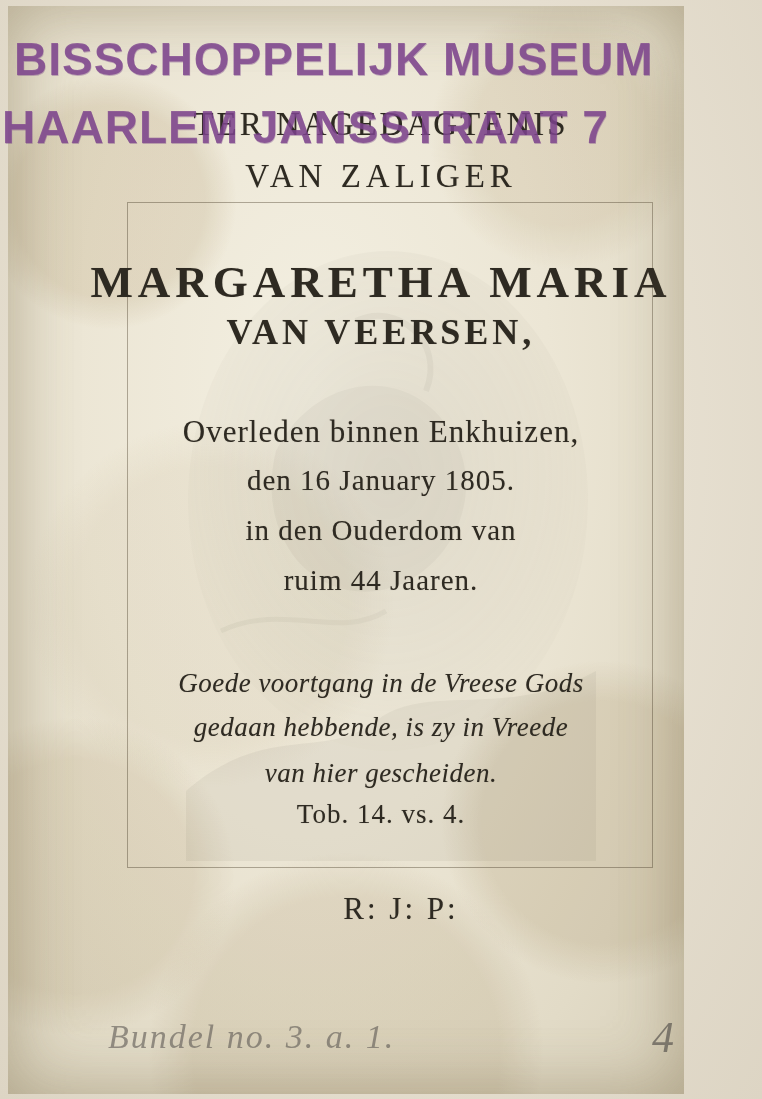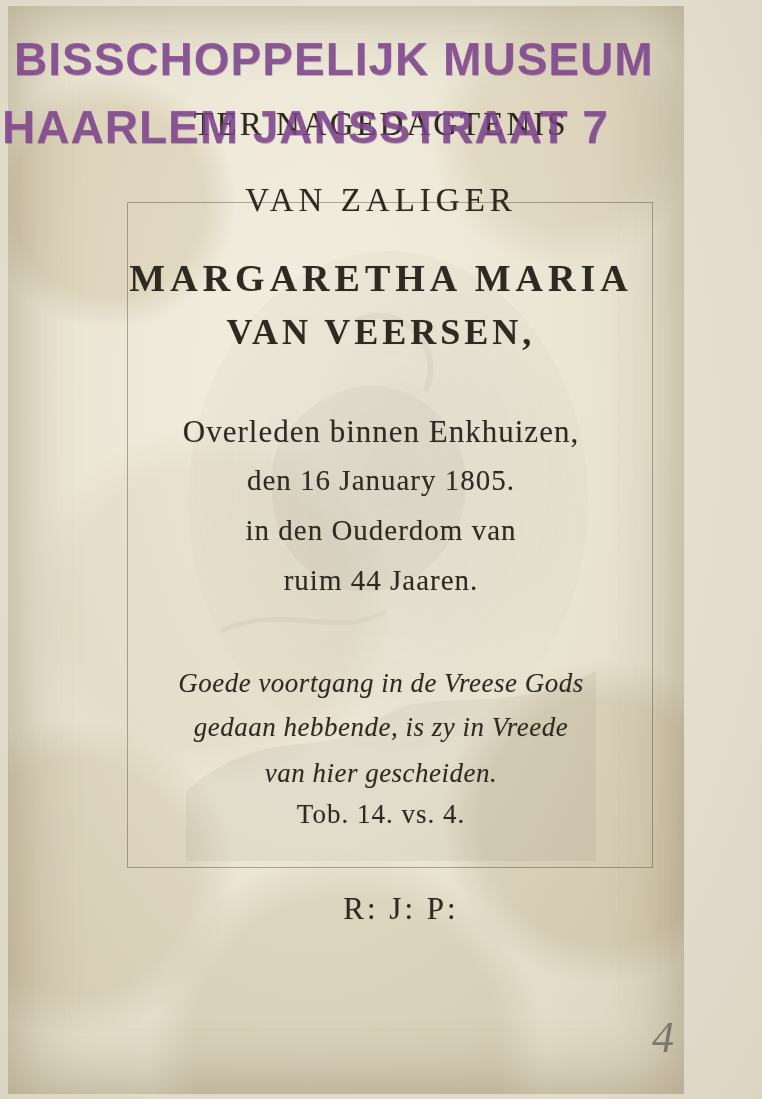--- a/index.html
+++ b/index.html
@@ -78,22 +78,22 @@
     color: #2e2a22;
   }
   .line {
     position: absolute;
     width: 100%;
     text-align: center;
     white-space: nowrap;
     text-shadow: 0 0 1px rgba(60,50,35,0.25);
   }
   .l-ter      { top: 100px; font-size: 33px; letter-spacing: 3px; }
-  .l-zaliger  { top: 152px; font-size: 33px; letter-spacing: 5px; margin-top: 24px; }
-  .l-name1    { top: 250px; font-size: 38px; letter-spacing: 5px; font-weight: 600;}
+  .l-zaliger  { top: 152px; font-size: 33px; letter-spacing: 5px; }
+  .l-name1    { top: 250px; font-size: 45px; letter-spacing: 5px; font-weight: 600;}
   .l-name2    { top: 305px; font-size: 36px; letter-spacing: 4px; font-weight: 600;}
   .l-ov1      { top: 408px; font-size: 31px; letter-spacing: 1px; }
   .l-ov2      { top: 458px; font-size: 29px; letter-spacing: 1px; }
   .l-ov3      { top: 508px; font-size: 29px; letter-spacing: 1px; }
   .l-ov4      { top: 558px; font-size: 29px; letter-spacing: 1px; }
   .verse {
     font-style: italic;
     font-size: 27px;
     letter-spacing: 0.5px;
     text-align: center;
@@ -196,15 +196,16 @@
     </div>
 
     <div class="vignette"></div>
   </div>
 
   <div class="stamp">
     <div class="stamp-line stamp-1">BISSCHOPPELIJK MUSEUM</div>
     <div class="stamp-line stamp-2">HAARLEM JANSSTRAAT 7</div>
   </div>
 
+  <div class="pencil p-2">Bundel no. 3. a. 1.</div>
   <div class="pencil p-3">4</div>
 
 </div>
 
 </body></html>

